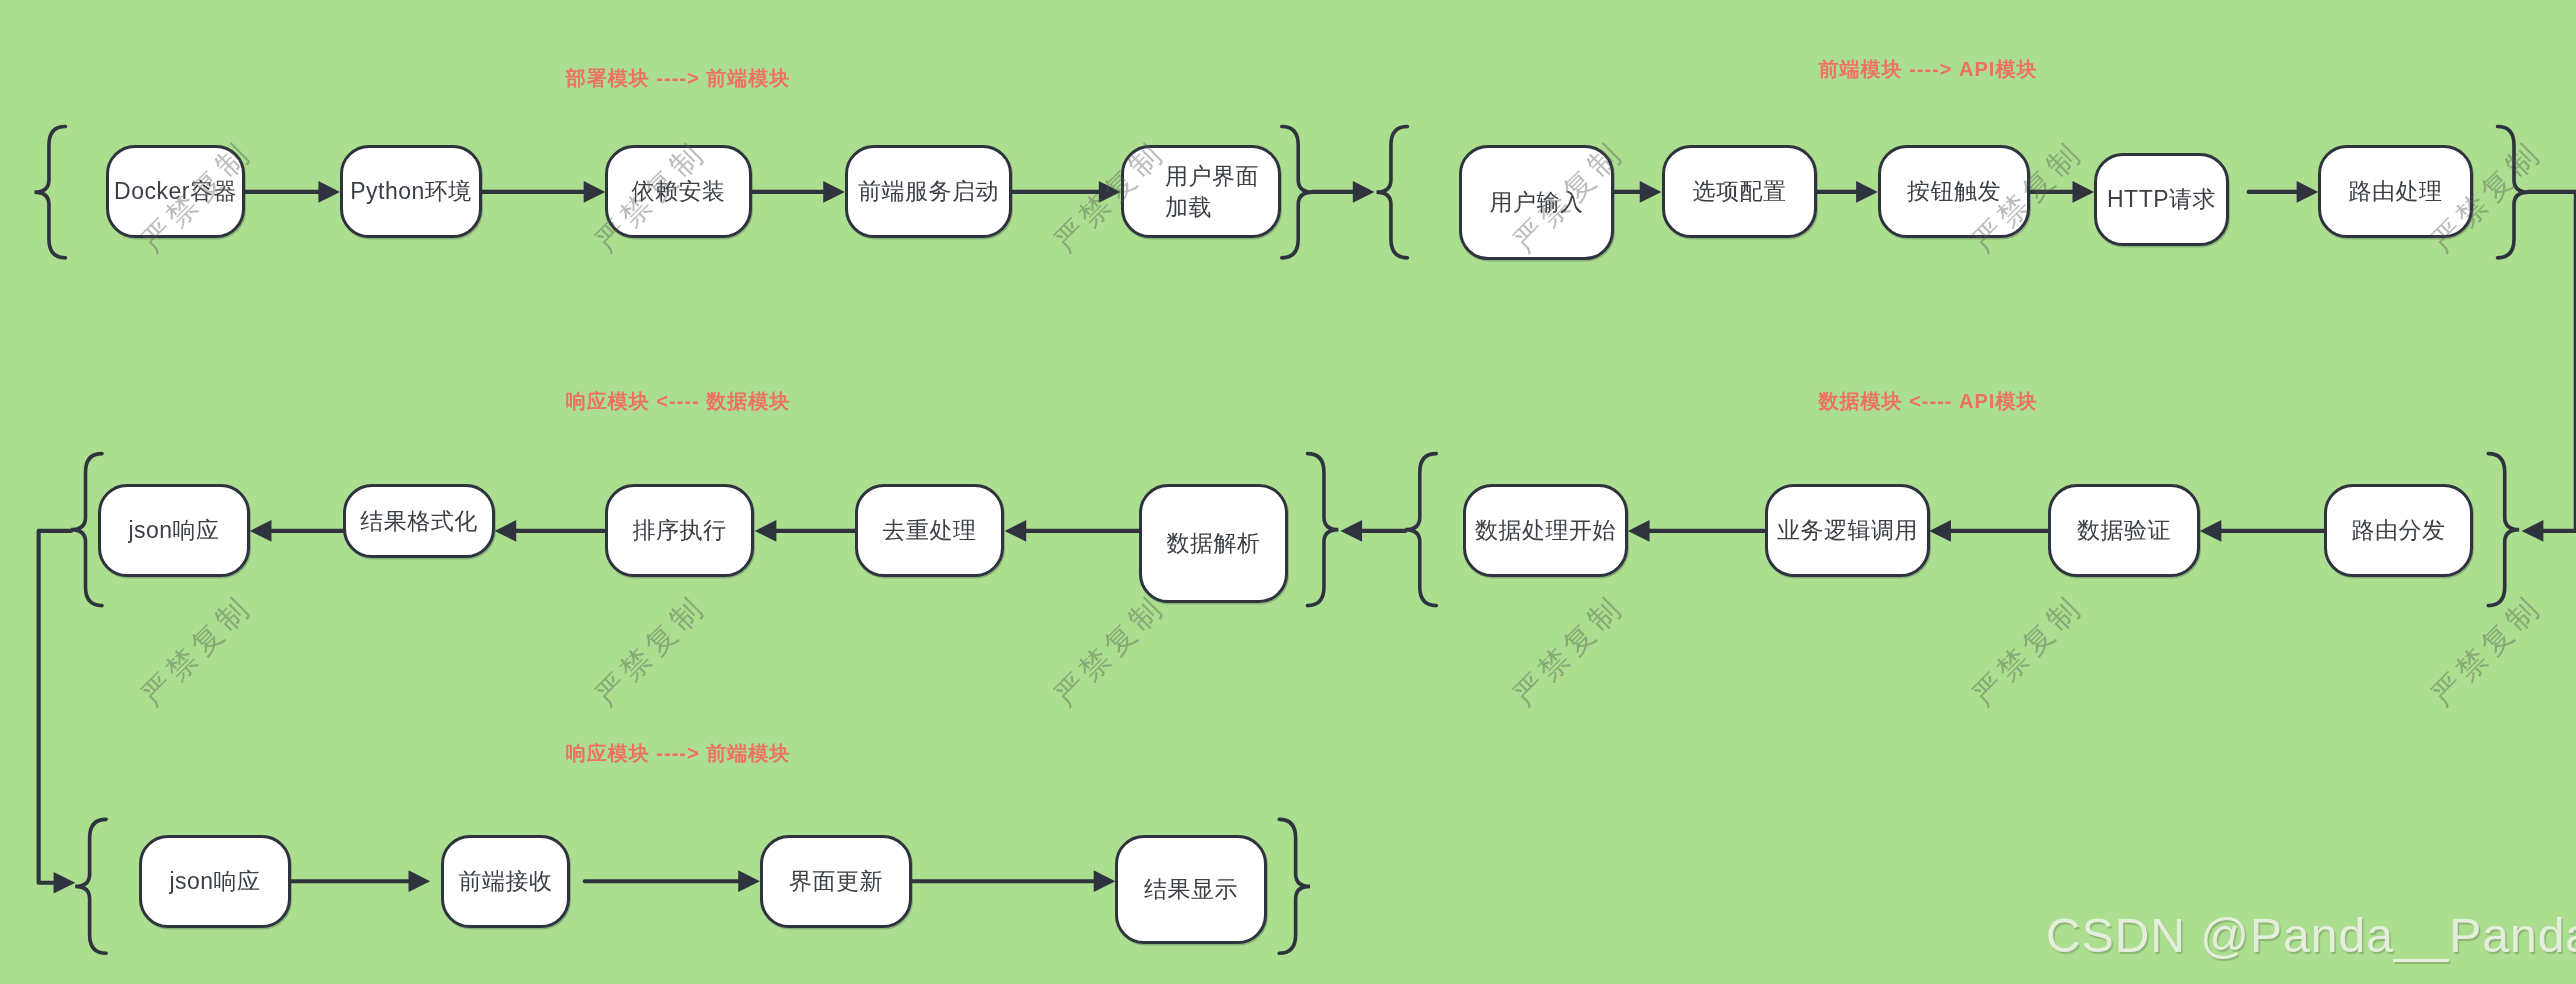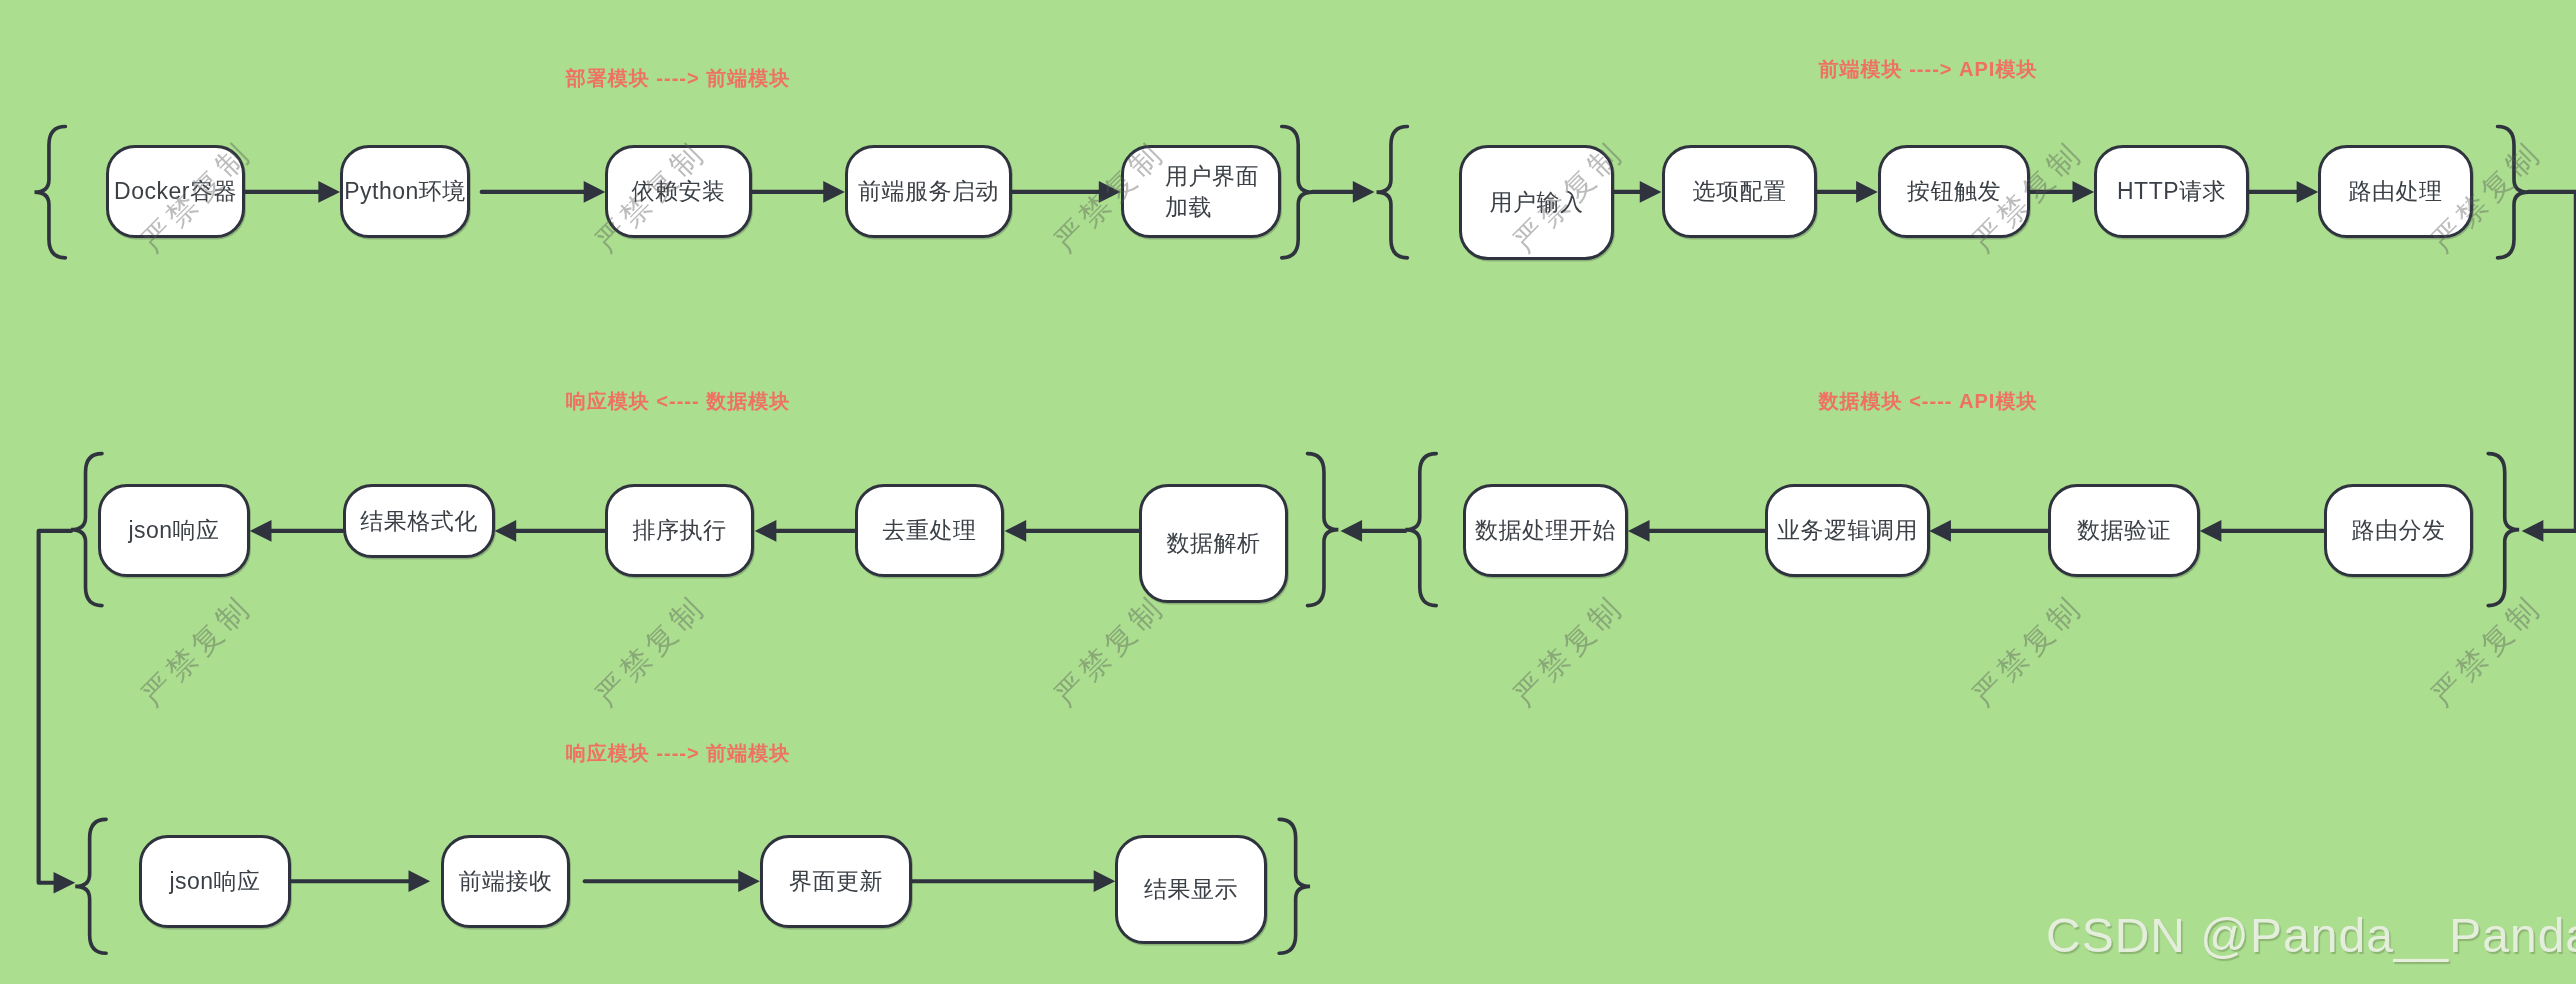--- a/index.html
+++ b/index.html
@@ -153,28 +153,28 @@
       <polyline points="4908,372 5000,372 5000,1030 4937,1030" fill="none" stroke="#2e333e" stroke-width="8" stroke-linecap="round" stroke-linejoin="round"></polyline>
       <polygon points="4895,1030 4937,1009 4937,1051" fill="#2e333e"></polygon>
       <polyline points="2728,1030 2644,1030" fill="none" stroke="#2e333e" stroke-width="8" stroke-linecap="round" stroke-linejoin="round"></polyline>
       <polygon points="2602,1030 2644,1009 2644,1051" fill="#2e333e"></polygon>
       <polyline points="138,1030 75,1030 75,1713 104,1713" fill="none" stroke="#2e333e" stroke-width="8" stroke-linecap="round" stroke-linejoin="round"></polyline>
       <polygon points="146,1713 104,1692 104,1734" fill="#2e333e"></polygon>
     </svg>
 
   <div id="nodes-layer">
       <div class="flow-node" style="left: 106px; top: 145px; width: 139px; height: 93px;">Docker容器</div>
-      <div class="flow-node" style="left: 340px; top: 145px; width: 130px; height: 93px; text-align: right;">Python环境</div>
+      <div class="flow-node" style="left: 340px; top: 145px; width: 142px; height: 93px; text-align: right;">Python环境</div>
       <div class="flow-node" style="left: 605px; top: 145px; width: 147px; height: 93px;">依赖安装</div>
       <div class="flow-node" style="left: 845px; top: 145px; width: 167px; height: 93px;">前端服务启动</div>
       <div class="flow-node" style="left: 1121px; top: 145px; width: 160px; height: 93px; padding-left: 41px;">用户界面加载</div>
       <div class="flow-node" style="left: 1459px; top: 145px; width: 155px; height: 115px;">用户输入</div>
       <div class="flow-node" style="left: 1662px; top: 145px; width: 155px; height: 93px;">选项配置</div>
       <div class="flow-node" style="left: 1878px; top: 145px; width: 152px; height: 93px;">按钮触发</div>
-      <div class="flow-node" style="left: 2094px; top: 145px; width: 155px; height: 93px;">HTTP请求</div>
+      <div class="flow-node" style="left: 2094px; top: 153px; width: 135px; height: 93px;">HTTP请求</div>
       <div class="flow-node" style="left: 2318px; top: 145px; width: 155px; height: 93px;">路由处理</div>
       <div class="flow-node" style="left: 98px; top: 484px; width: 152px; height: 93px;">json响应</div>
       <div class="flow-node" style="left: 343px; top: 484px; width: 152px; height: 74px;">结果格式化</div>
       <div class="flow-node" style="left: 605px; top: 484px; width: 149px; height: 93px;">排序执行</div>
       <div class="flow-node" style="left: 855px; top: 484px; width: 149px; height: 93px;">去重处理</div>
       <div class="flow-node" style="left: 1139px; top: 484px; width: 149px; height: 119px;">数据解析</div>
       <div class="flow-node" style="left: 1463px; top: 484px; width: 165px; height: 93px;">数据处理开始</div>
       <div class="flow-node" style="left: 1765px; top: 484px; width: 165px; height: 93px;">业务逻辑调用</div>
       <div class="flow-node" style="left: 2048px; top: 484px; width: 152px; height: 93px;">数据验证</div>
       <div class="flow-node" style="left: 2324px; top: 484px; width: 149px; height: 93px;">路由分发</div>

